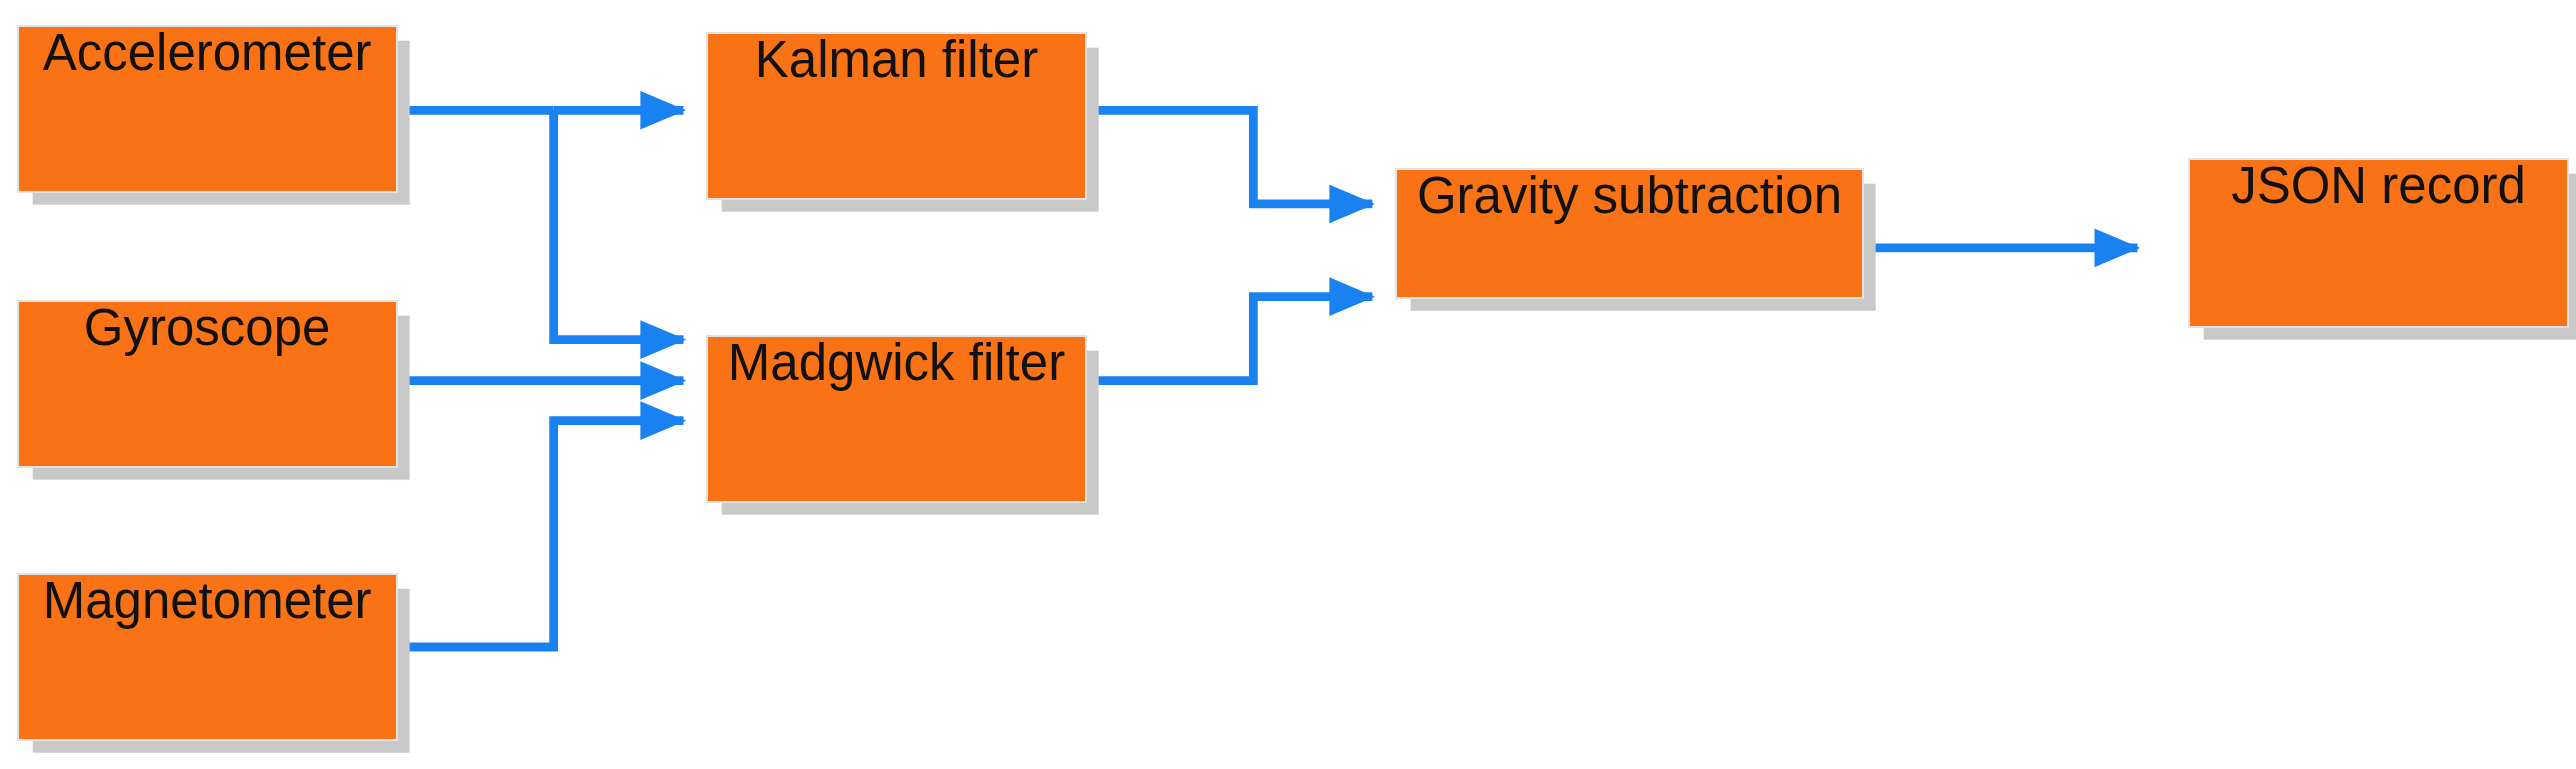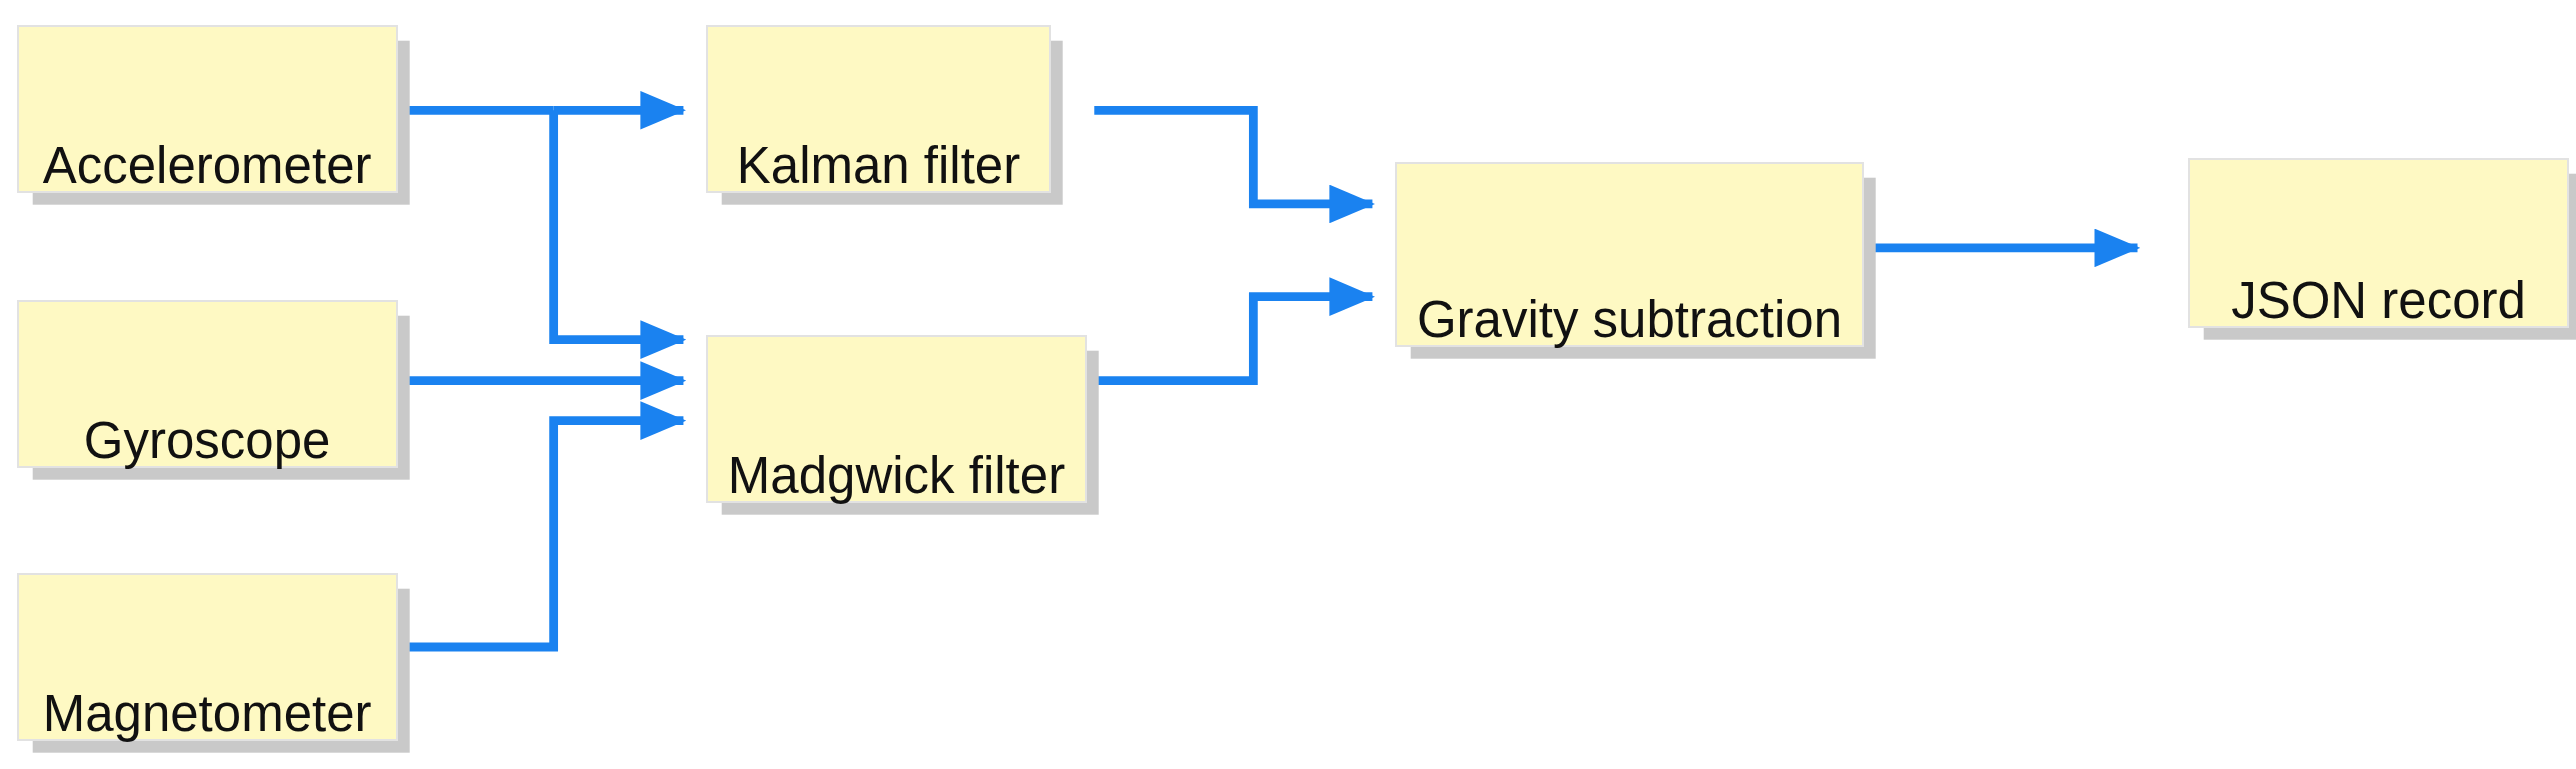--- a/index.html
+++ b/index.html
@@ -21,24 +21,24 @@
   #flow-svg {
     position: absolute;
     left: 0;
     top: 0;
     width: 2576px;
     height: 769px;
   }
   .node-box {
     position: absolute;
     box-sizing: border-box;
-    background: #fef9c3;
+    background: #f97316;
     border: 2px solid #e2e2e2;
     display: flex;
-    align-items: flex-end;
+    align-items: flex-start;
     justify-content: center;
     box-shadow: 13.7px 13.7px 0 -2px #c9c9c9;
   }
   .node-label {
     font-family: "Liberation Sans", sans-serif;
     font-size: 51px;
     font-weight: 400;
     color: #111111;
     line-height: 1;
     letter-spacing: 0px;
@@ -84,29 +84,29 @@
   </div>
 
   <div class="node-box" style="left:16.6px; top:300px; width:381px; height:168px;">
     <span class="node-label">Gyroscope</span>
   </div>
 
   <div class="node-box" style="left:16.6px; top:573px; width:381px; height:168px;">
     <span class="node-label">Magnetometer</span>
   </div>
 
-  <div class="node-box" style="left:706px; top:25px; width:345px; height:168px;">
+  <div class="node-box" style="left:706px; top:32px; width:381px; height:168px;">
     <span class="node-label">Kalman filter</span>
   </div>
 
   <div class="node-box" style="left:706px; top:297px; width:381px; height:168px;margin-top:38px;">
     <span class="node-label">Madgwick filter</span>
   </div>
 
-  <div class="node-box" style="left:1395px; top:162px; width:469px; height:185px;">
+  <div class="node-box" style="left:1395px; top:168px; width:469px; height:131px;">
     <span class="node-label">Gravity subtraction</span>
   </div>
 
   <div class="node-box" style="left:2160px; top:158px; width:381px; height:170px;margin-left:28px;">
     <span class="node-label">JSON record</span>
   </div>
 
 </div>
 
 

